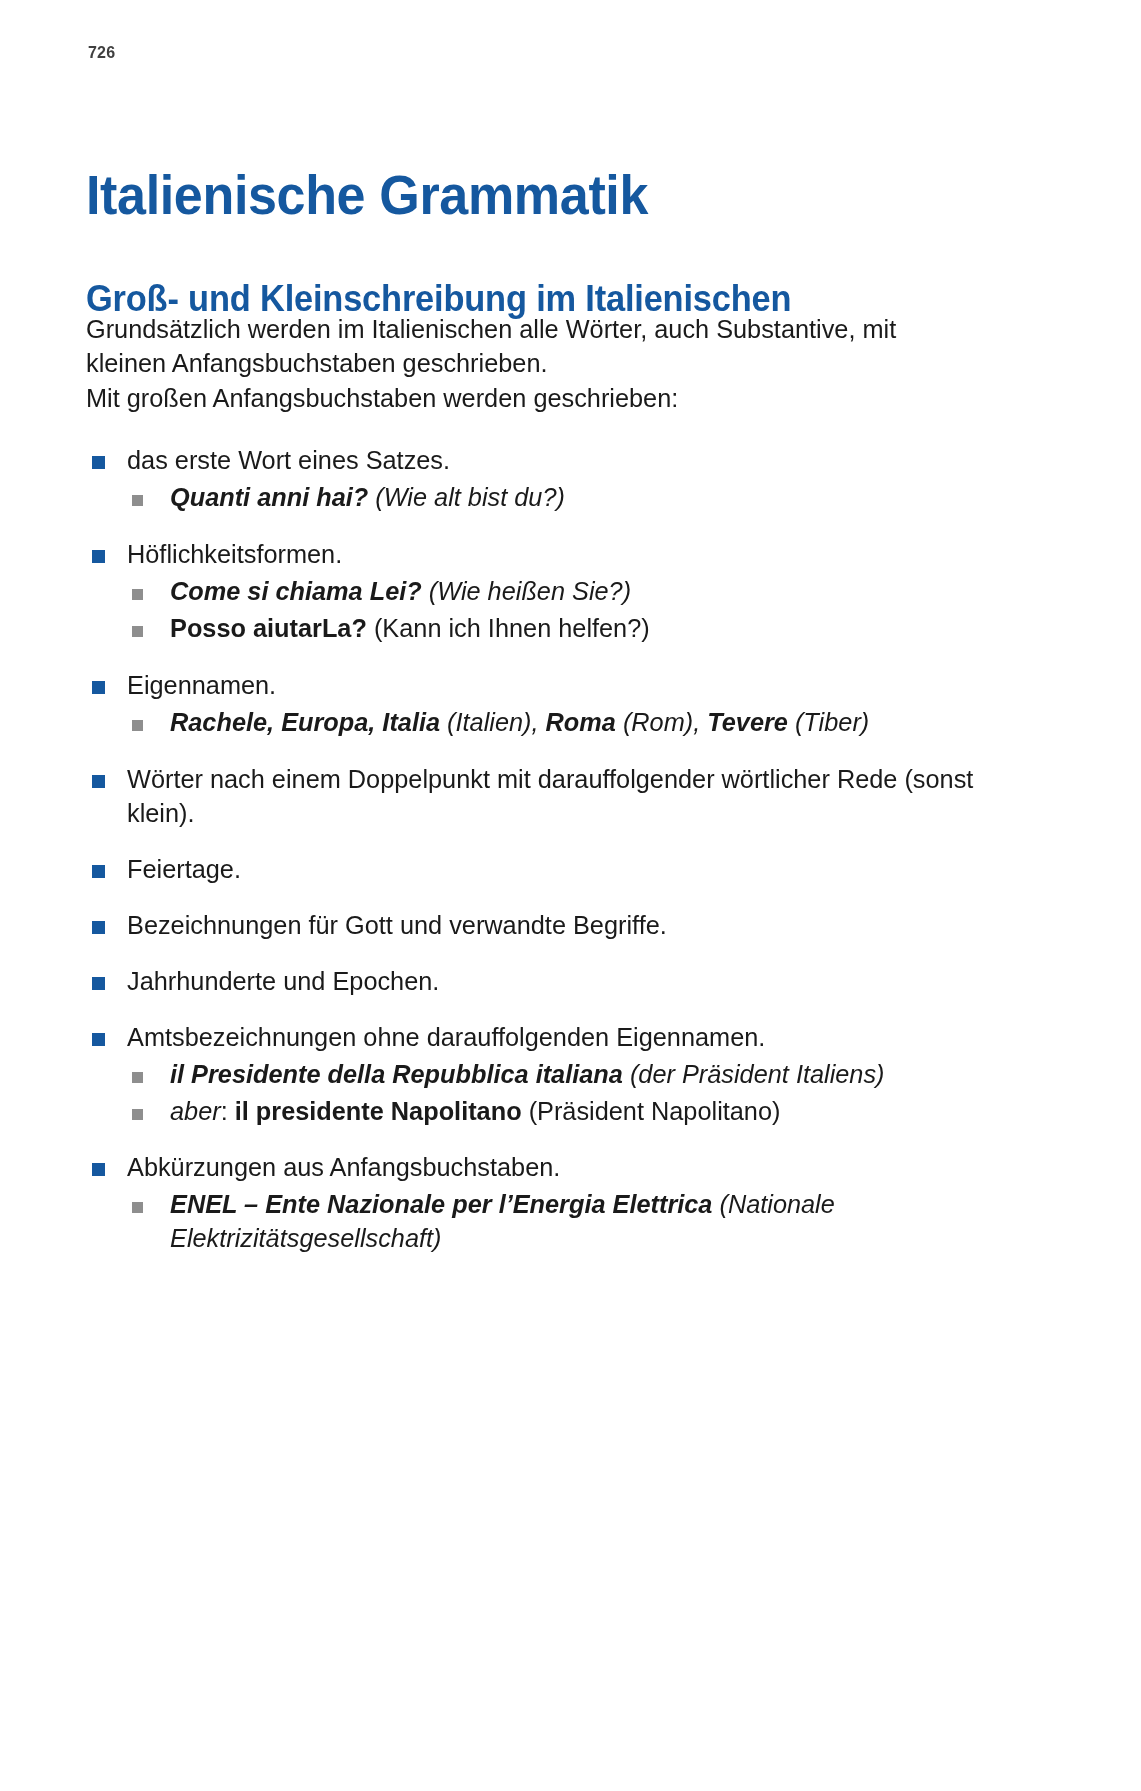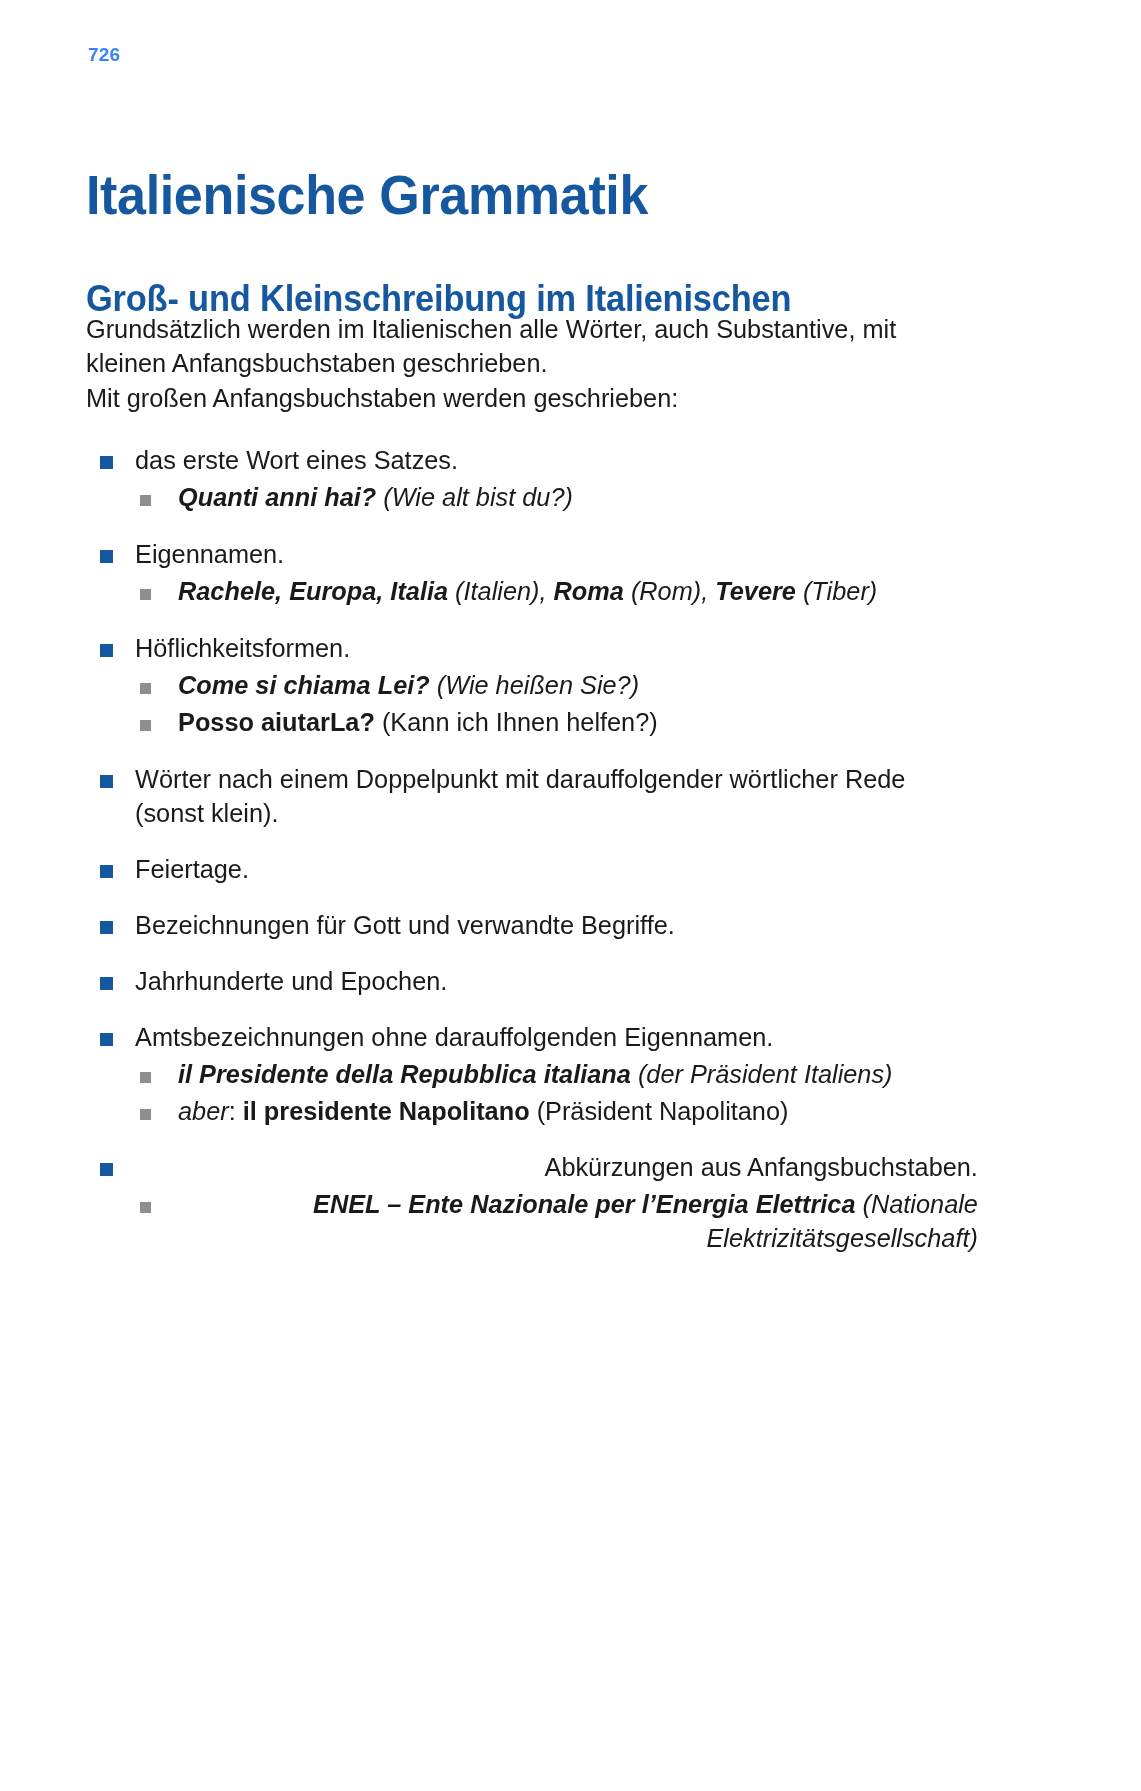--- a/index.html
+++ b/index.html
@@ -23,24 +23,24 @@
     height: 1791px;
     box-sizing: border-box;
     padding: 0;
   }
 
   
   .folio {
     position: absolute;
     left: 88px;
     top: 44px;
-    font-size: 19px;
+    font-size: 16px;
     font-weight: 700;
     letter-spacing: 0.2px;
-    color: #3b82f6;
+    color: #404040;
   }
 
   
   .title {
     position: absolute;
     left: 86px;
     top: 128px;
     font-size: 56px;
     line-height: 1.04;
     font-weight: 700;
@@ -79,30 +79,30 @@
     color: #1a1a1a;
     transform: scaleX(0.955);
     transform-origin: left top;
     width: 945px;
   }
   .intro p { margin: 0; }
 
   
   ul.lvl1 {
     list-style: none;
-    margin: 8px;
+    margin: 0;
     padding: 0;
     margin-top: 28px;
   }
   ul.lvl1 > li.group {
     position: relative;
     padding-left: 41px;
     margin-bottom: 22px;
   }
-  ul.lvl1 > li.group:last-child { margin-bottom: 0; text-align: right; }
+  ul.lvl1 > li.group:last-child { margin-bottom: 0; }
 
   .bullet1 {
     position: absolute;
     left: 6px;
     top: 13px;
     width: 13px;
     height: 13px;
     background: #15589f;
   }
   .bullet2 {
@@ -173,39 +173,39 @@
           <div class="lead">das erste Wort eines Satzes.</div>
           <ul class="lvl2">
             <li class="ex">
               <span class="bullet2"></span>
               <div class="exline"><b>Quanti anni hai?</b><span> (Wie alt bist du?)</span></div>
             </li>
           </ul>
         </li>
         <li class="group">
           <span class="bullet1"></span>
+          <div class="lead">Höflichkeitsformen.</div>
+          <ul class="lvl2">
+            <li class="ex">
+              <span class="bullet2"></span>
+              <div class="exline"><b>Come si chiama Lei?</b><span> (Wie heißen Sie?)</span></div>
+            </li>
+            <li class="ex">
+              <span class="bullet2"></span>
+              <div class="exline"><b>Posso aiutarLa?</b><span> (Kann ich Ihnen helfen?)</span></div>
+            </li>
+          </ul>
+        </li>
+        <li class="group">
+          <span class="bullet1"></span>
           <div class="lead">Eigennamen.</div>
           <ul class="lvl2">
             <li class="ex">
               <span class="bullet2"></span>
               <div class="exline"><b>Rachele, Europa, Italia</b><span> (Italien), </span><b>Roma</b><span> (Rom), </span><b>Tevere</b><span> (Tiber)</span></div>
-            </li>
-          </ul>
-        </li>
-        <li class="group">
-          <span class="bullet1"></span>
-          <div class="lead">Höflichkeitsformen.</div>
-          <ul class="lvl2">
-            <li class="ex">
-              <span class="bullet2"></span>
-              <div class="exline"><b>Come si chiama Lei?</b><span> (Wie heißen Sie?)</span></div>
-            </li>
-            <li class="ex">
-              <span class="bullet2"></span>
-              <div class="exline"><b>Posso aiutarLa?</b><span> (Kann ich Ihnen helfen?)</span></div>
             </li>
           </ul>
         </li>
         <li class="group">
           <span class="bullet1"></span>
           <div class="lead">Wörter nach einem Doppelpunkt mit darauffolgender wörtlicher Rede (sonst klein).</div>
         </li>
         <li class="group">
           <span class="bullet1"></span>
           <div class="lead">Feiertage.</div>

